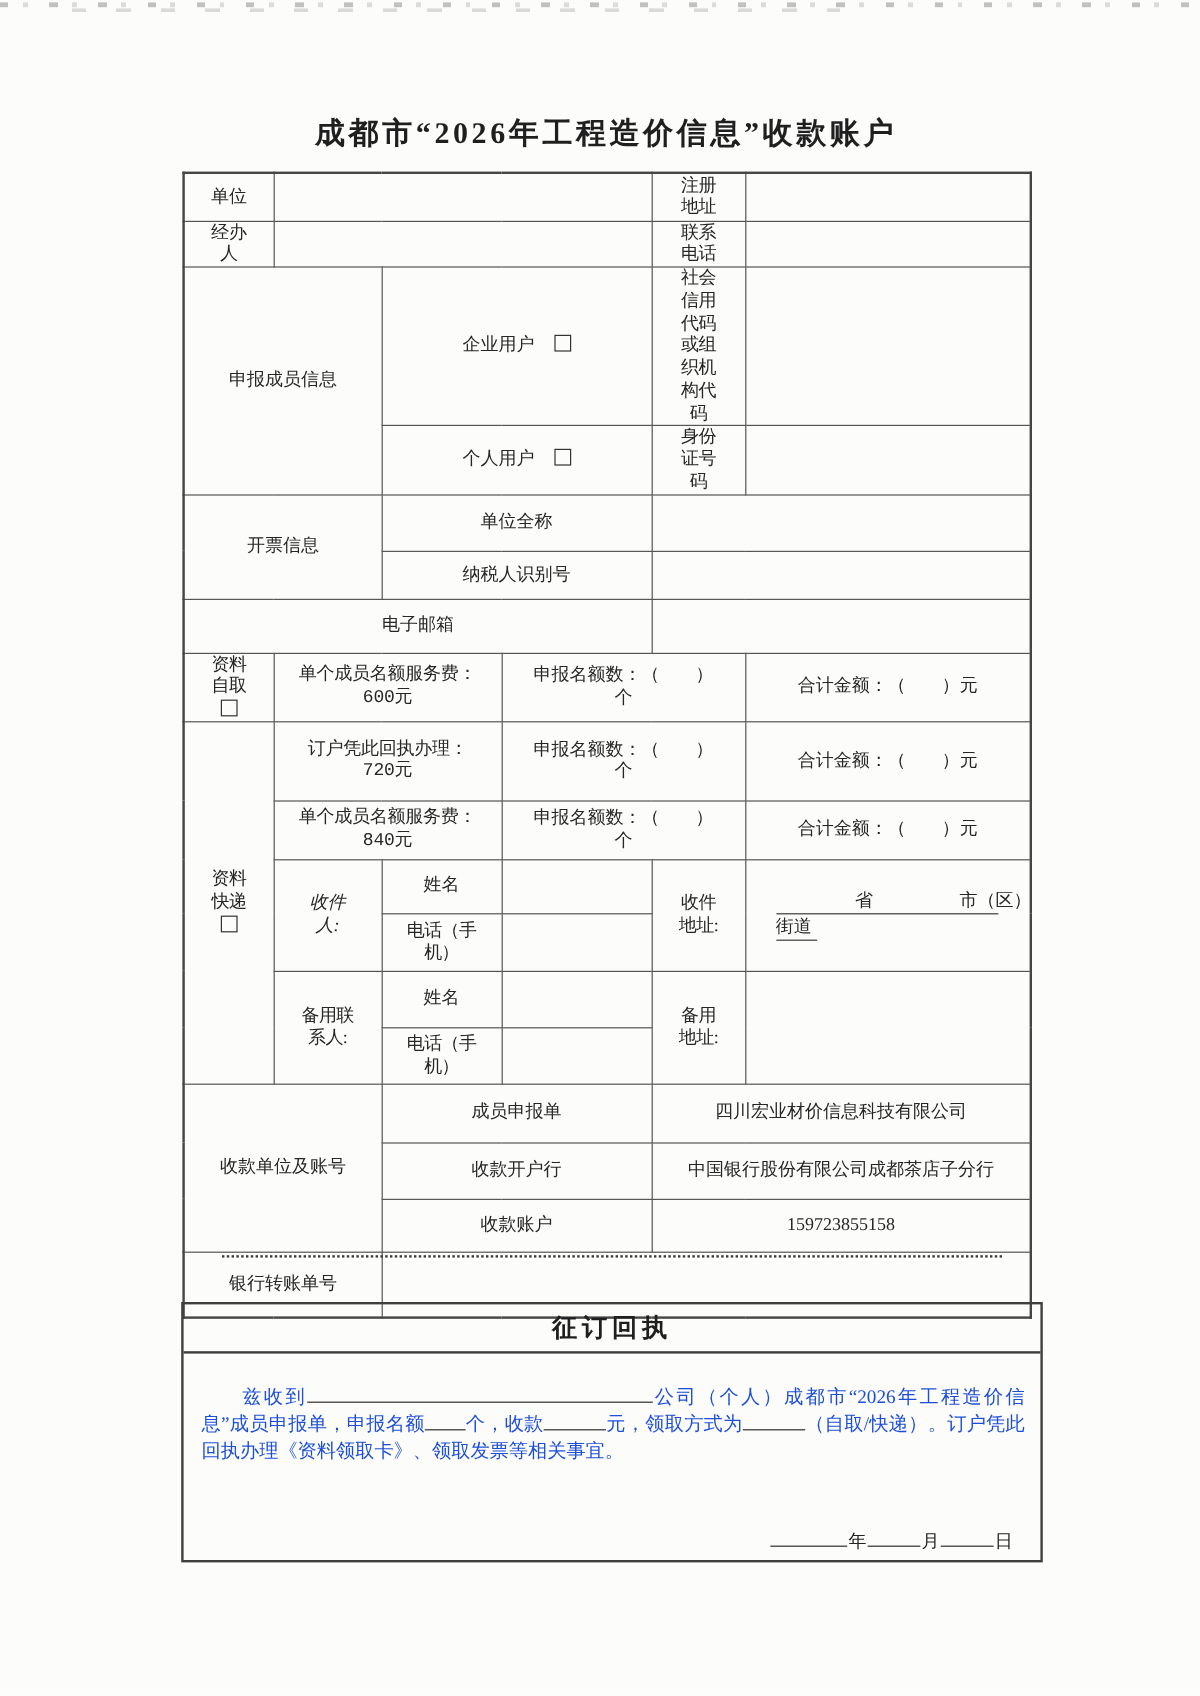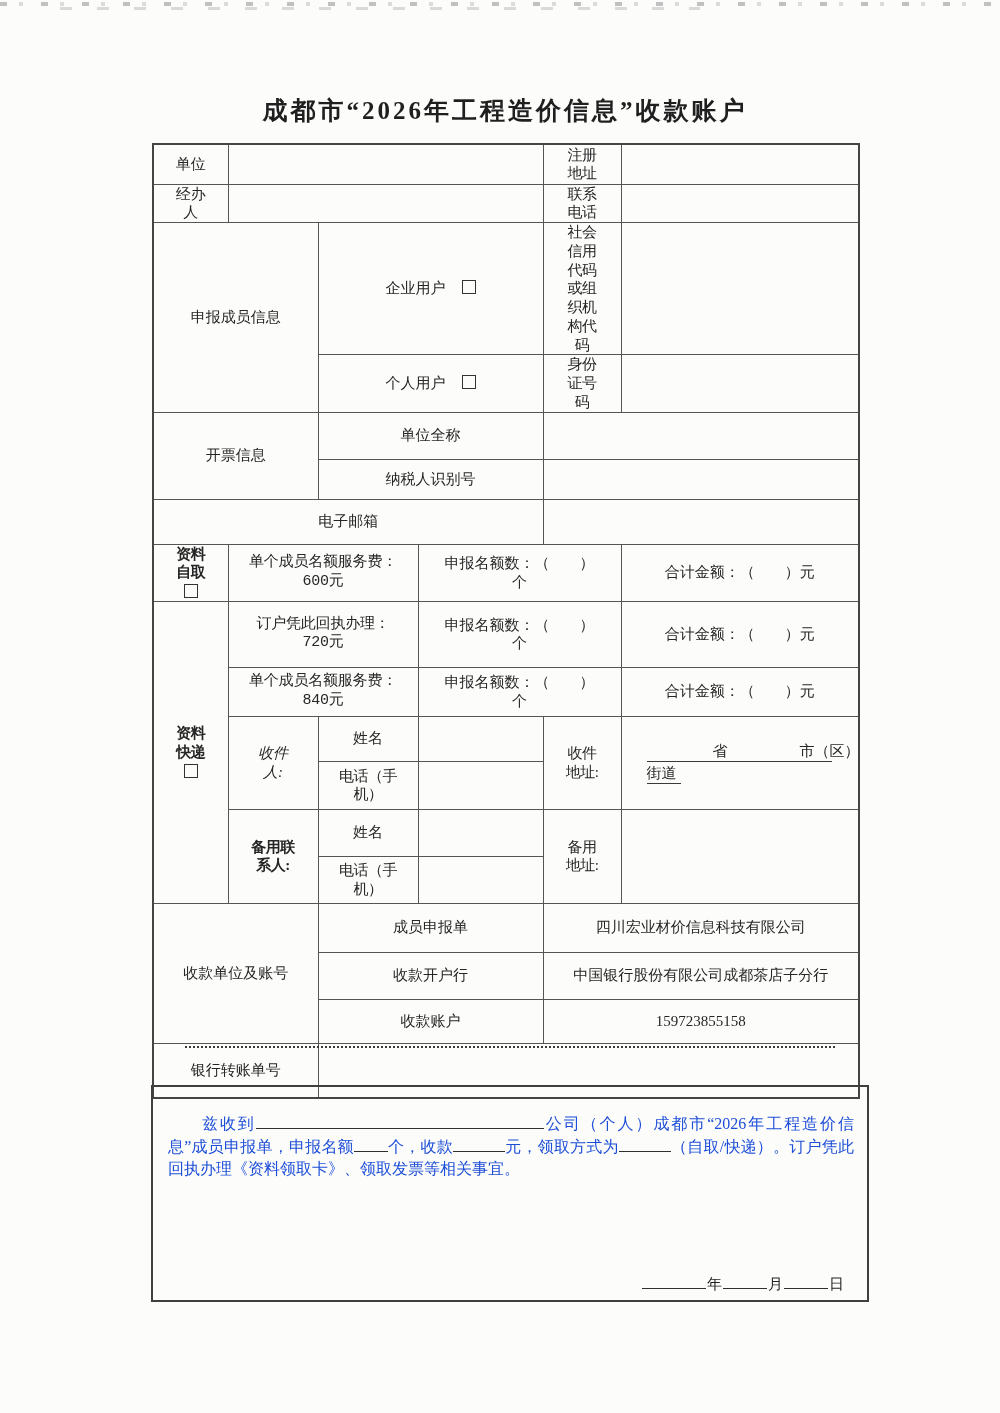--- a/index.html
+++ b/index.html
@@ -37,21 +37,21 @@
     border-collapse:collapse;table-layout:fixed;
     border:2px solid #454545;
   }
   table.form td{
     border:1px solid #555;
     font-size:15px;text-align:center;vertical-align:middle;
     padding:0 20px;overflow:hidden;line-height:1.25;
   }
   td.leftpad{text-align:left;padding-left:6px;font-style:italic;}
   td.feecell{text-align:left;padding-left:3px;font-size:13.8px;letter-spacing:-.2px;font-family:Liberation Mono, monospace;}
-  td.optcell{font-size:13.8px;padding:0;letter-spacing:-.5px;font-weight:bold;}
+  td.optcell{font-size:13.8px;padding:0;letter-spacing:-.5px;}
   td.qtycell{font-size:14.5px;}
   td.narrow{font-size:14px;padding:0 1px;letter-spacing:-.5px;}
   td.valuecell{font-size:15px;}
   .cb{
     display:inline-block;width:12px;height:12px;
     border:1.5px solid #333;background:transparent;
     vertical-align:-1px;
   }
   .cbgap{margin-left:16px;}
   .cbtight{margin-left:1px;vertical-align:-2px;}
@@ -213,16 +213,17 @@
       <tr style="height:55px">
         <td colspan="2" data-bind="form.transfer_label">银行转账单号</td>
         <td colspan="4"></td>
       </tr>
     </tbody>
   </table>
 
   <div class="dotted-sep"></div>
 
   <div class="receipt">
+    <div class="receipt-title" data-bind="receipt.title">征订回执</div>
     <p class="rp"><span class="ind"></span><span data-bind="receipt.p1">兹收到</span><span class="blank" style="width:288px"></span><span data-bind="receipt.p2">公司（个人）成都市“2026年工程造价信息”成员申报单，申报名额</span><span class="blank" style="width:34px"></span><span data-bind="receipt.p3">个，收款</span><span class="blank" style="width:52px"></span><span data-bind="receipt.p4">元，领取方式为</span><span class="blank" style="width:52px"></span><span data-bind="receipt.p5">（自取/快递）。订户凭此回执办理《资料领取卡》、领取发票等相关事宜。</span></p>
     <div class="rdate"><span class="blank" style="width:64px"></span><span data-bind="receipt.year_label">年</span><span class="blank" style="width:44px"></span><span data-bind="receipt.month_label">月</span><span class="blank" style="width:44px"></span><span data-bind="receipt.day_label">日</span></div>
   </div>
 </div>
 
 </body></html>

